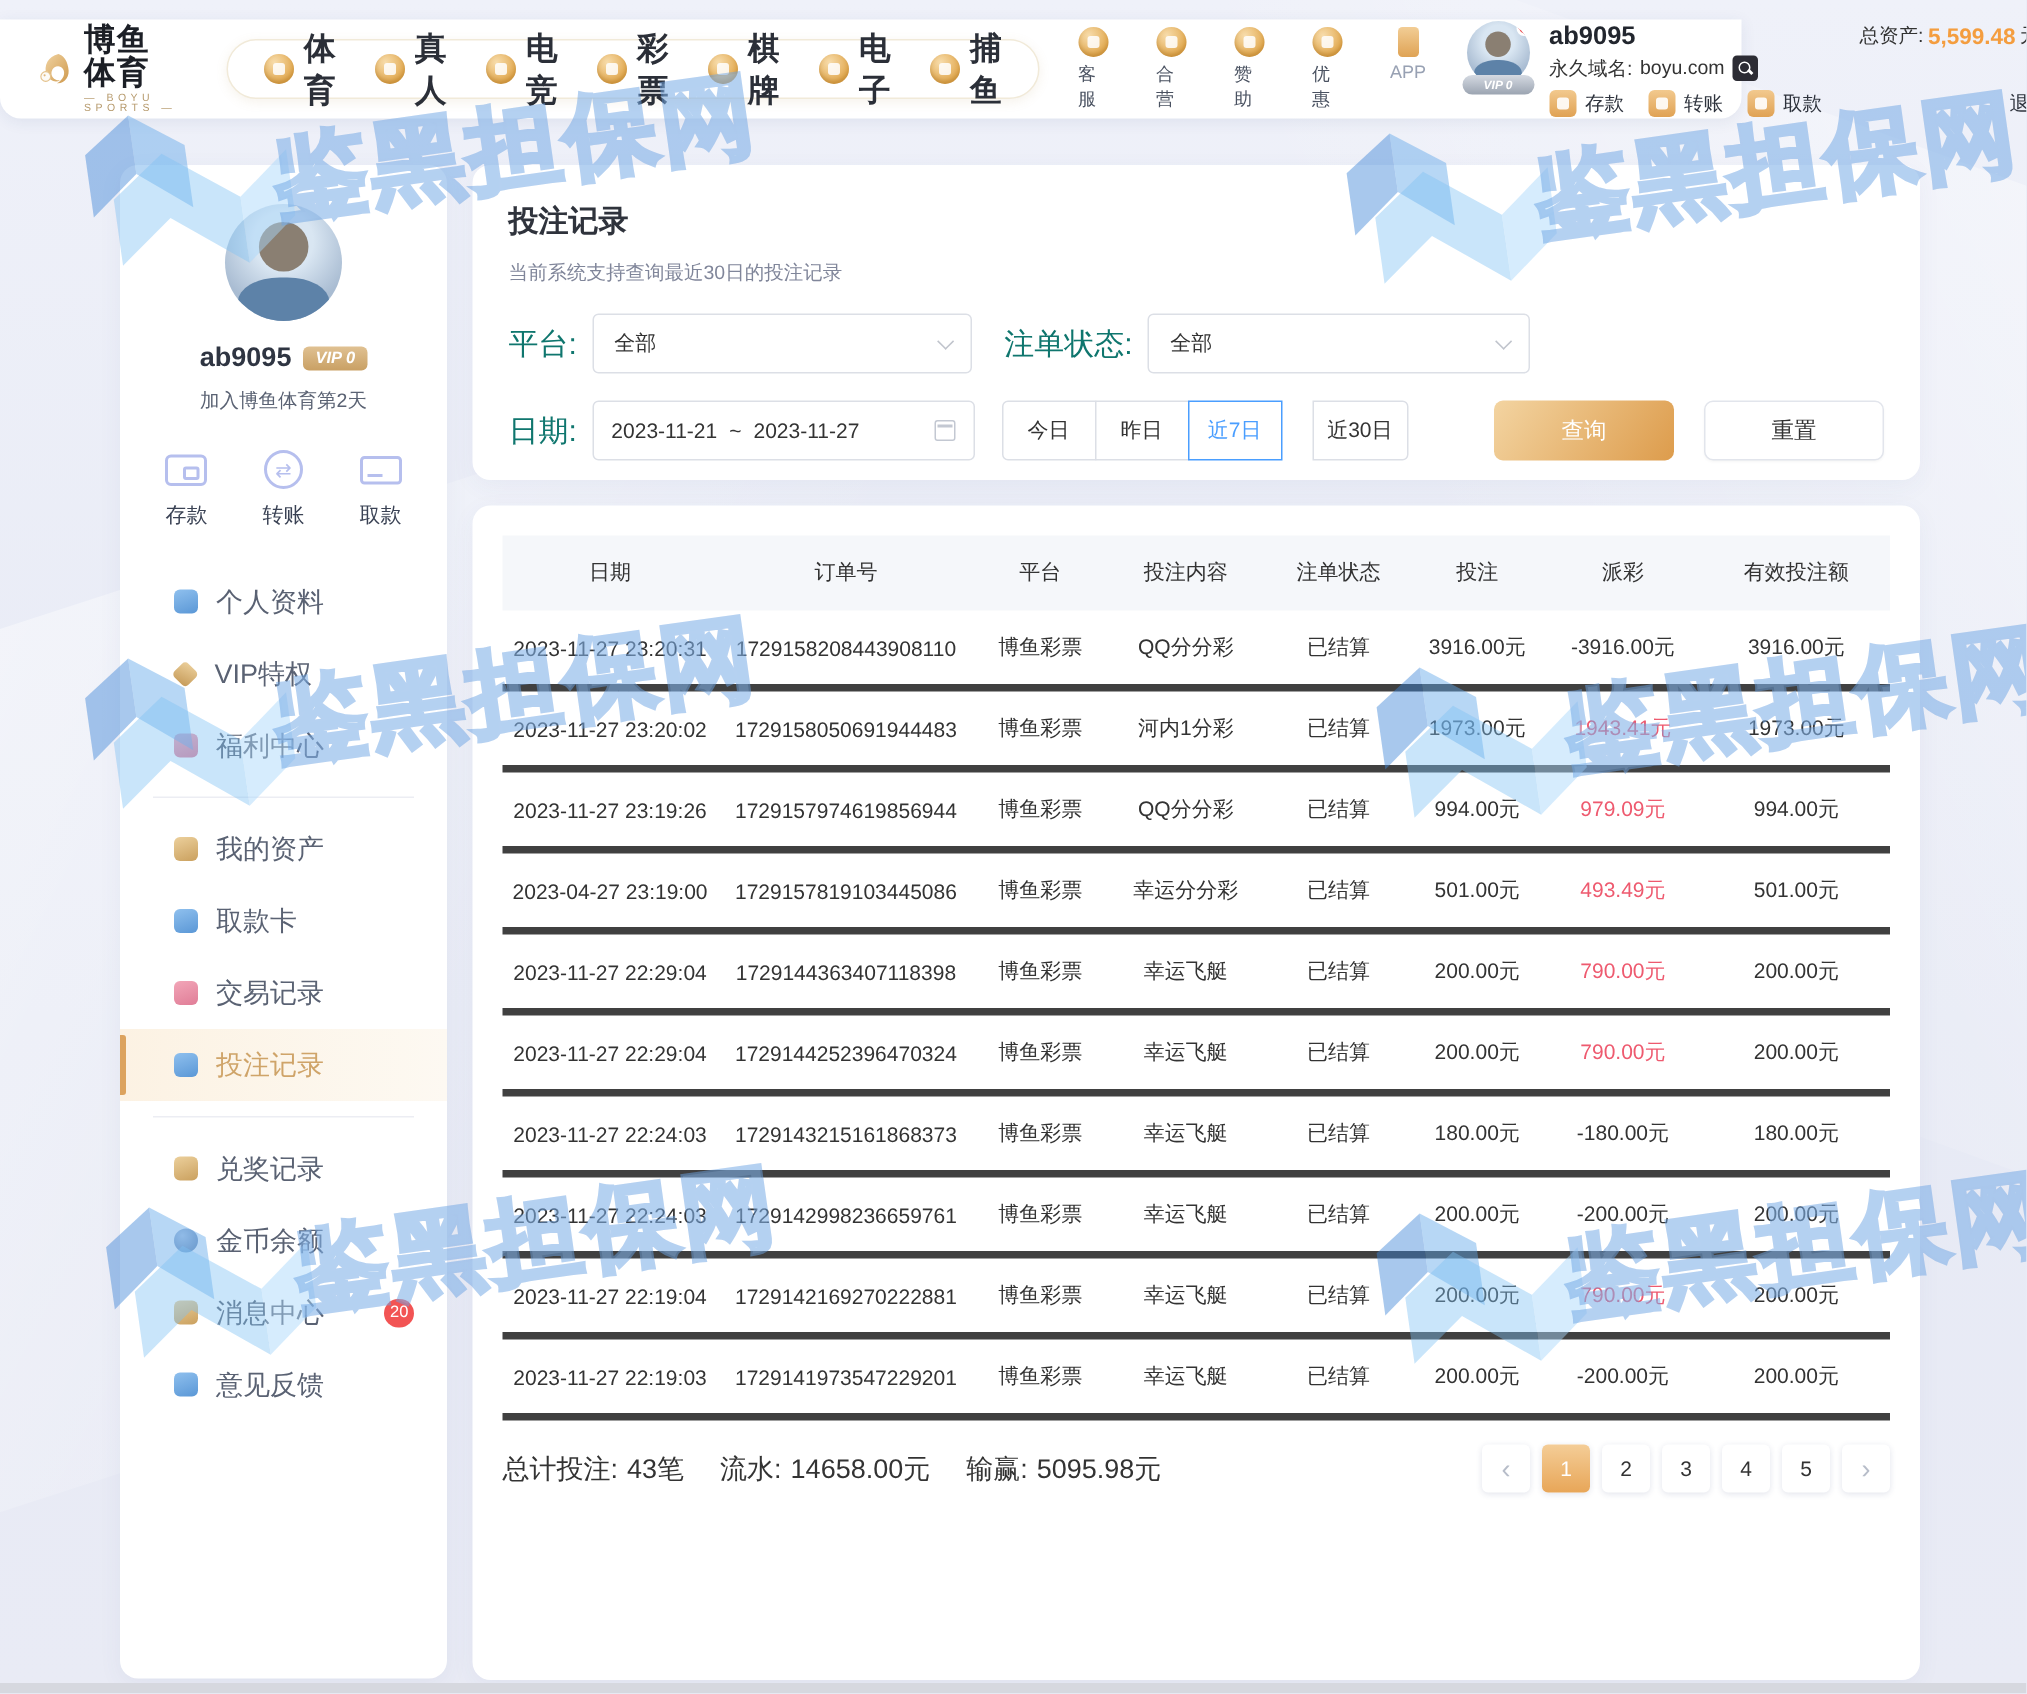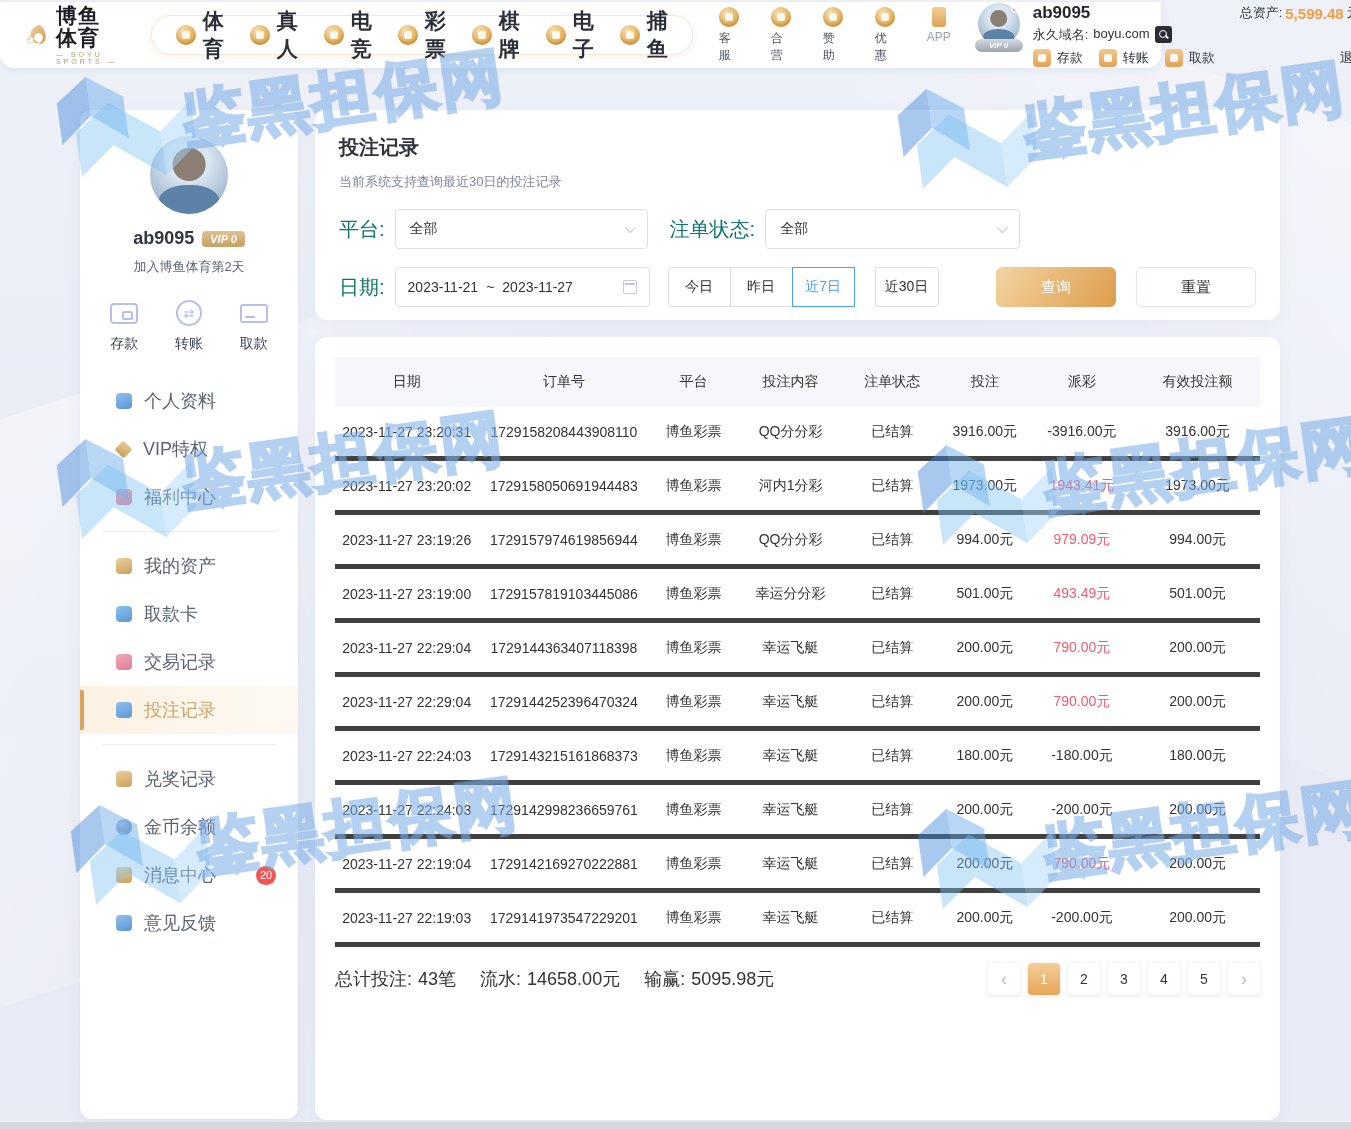--- a/index.html
+++ b/index.html
@@ -9,21 +9,21 @@
 
   
   .bg-band { position:absolute; z-index:0; pointer-events:none; }
   .band1 { width:1000px; height:560px; left:-150px; top:320px; transform:rotate(-18deg);
            background:linear-gradient(135deg,rgba(255,255,255,.55),rgba(255,255,255,0) 60%); }
   .band2 { width:900px; height:620px; right:-220px; top:60px; transform:rotate(20deg);
            background:linear-gradient(225deg,rgba(255,255,255,.5),rgba(255,255,255,0) 65%); }
   .bottom-strip { position:absolute; left:0; right:0; bottom:0; height:7px; background:#d6d8df; z-index:6; }
 
   
-  .header { position:absolute; left:0; top:2px; width:1161px; height:66px; background:#fff;
+  .header { position:absolute; left:0; top:13px; width:1161px; height:66px; background:#fff;
             border-radius:0 0 14px 14px; box-shadow:0 2px 10px rgba(40,60,120,.08);
             display:flex; align-items:center; padding:0 18px 0 24px; z-index:5; }
   .logo { display:flex; align-items:center; gap:8px; }
   .logo-txt { display:flex; flex-direction:column; }
   .logo-title { font-size:21px; font-weight:800; color:#1c1f26; letter-spacing:1px; line-height:22px; }
   .logo-sub { font-size:7px; color:#b79b6e; letter-spacing:3px; margin-top:2px; }
   .nav-pill { display:flex; align-items:center; gap:26px; margin-left:30px; height:40px;
               padding:0 24px; border-radius:999px; border:1px solid #f1ead9;
               box-shadow:0 2px 8px rgba(180,150,90,.12); background:#fff; }
   .nav-item { display:flex; align-items:center; gap:7px; cursor:pointer; }
@@ -467,21 +467,21 @@
       <div>2023-11-27 23:19:26</div>
         <div>1729157974619856944</div>
         <div>博鱼彩票</div>
         <div>QQ分分彩</div>
         <div>已结算</div>
         <div>994.00元</div>
         <div class="win">979.09元</div>
         <div>994.00元</div>
     </div>
     <div class="tgrid trow">
-      <div>2023-11-27 23:19:00</div>
+      <div>2023-04-27 23:19:00</div>
         <div>1729157819103445086</div>
         <div>博鱼彩票</div>
         <div>幸运分分彩</div>
         <div>已结算</div>
         <div>501.00元</div>
         <div class="win">493.49元</div>
         <div>501.00元</div>
     </div>
     <div class="tgrid trow">
       <div>2023-11-27 22:29:04</div>

